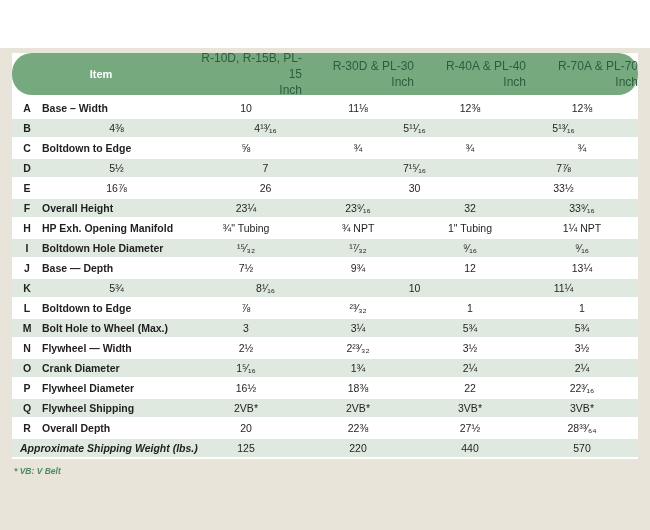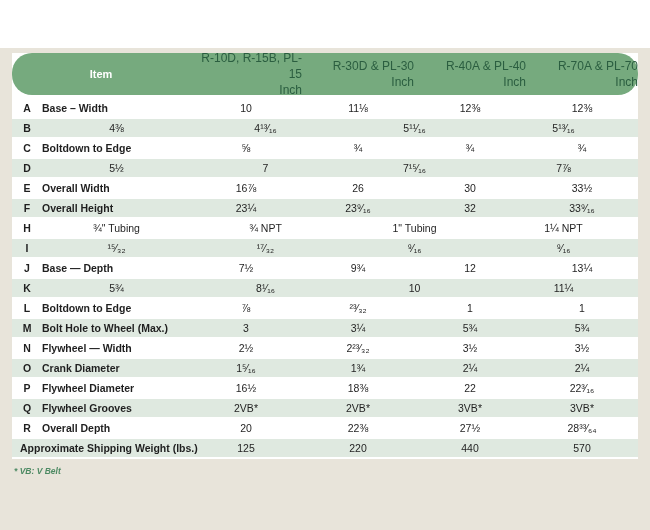--- a/index.html
+++ b/index.html
@@ -77,20 +77,21 @@
     flex: 1 1 0;
     text-align: center;
     font-weight: 400;
   }
   .c-footer-label {
     width: 178px;
     box-sizing: border-box;
     padding-left: 8px;
     font-weight: 600;
     white-space: nowrap;
+    font-style: italic;
   }
   .footnote {
     margin: 7px 2px 16px 2px;
     font-size: 8.5px;
     font-style: italic;
     font-weight: 600;
     color: #4d8a63;
   }
 </style>
 </head>
@@ -139,43 +140,44 @@
         </div>
         <div class="row alt">
           <div class="c-letter">D</div>
           <div class="c-val">5½</div>
           <div class="c-val">7</div>
           <div class="c-val">7¹⁵⁄₁₆</div>
           <div class="c-val">7⅞</div>
         </div>
         <div class="row">
           <div class="c-letter">E</div>
-          <div class="c-item">Overall Width</div>
           <div class="c-val">16⅞</div>
           <div class="c-val">26</div>
           <div class="c-val">30</div>
           <div class="c-val">33½</div>
         </div>
         <div class="row alt">
           <div class="c-letter">F</div>
           <div class="c-item">Overall Height</div>
           <div class="c-val">23¼</div>
           <div class="c-val">23⁹⁄₁₆</div>
           <div class="c-val">32</div>
           <div class="c-val">33⁹⁄₁₆</div>
         </div>
         <div class="row">
           <div class="c-letter">H</div>
+          <div class="c-item">HP Exh. Opening Manifold</div>
           <div class="c-val">¾" Tubing</div>
           <div class="c-val">¾ NPT</div>
           <div class="c-val">1" Tubing</div>
           <div class="c-val">1¼ NPT</div>
         </div>
         <div class="row alt">
           <div class="c-letter">I</div>
+          <div class="c-item">Boltdown Hole Diameter</div>
           <div class="c-val">¹⁵⁄₃₂</div>
           <div class="c-val">¹⁷⁄₃₂</div>
           <div class="c-val">⁹⁄₁₆</div>
           <div class="c-val">⁹⁄₁₆</div>
         </div>
         <div class="row">
           <div class="c-letter">J</div>
           <div class="c-item">Base — Depth</div>
           <div class="c-val">7½</div>
           <div class="c-val">9¾</div>
@@ -224,21 +226,21 @@
         <div class="row">
           <div class="c-letter">P</div>
           <div class="c-item">Flywheel Diameter</div>
           <div class="c-val">16½</div>
           <div class="c-val">18⅜</div>
           <div class="c-val">22</div>
           <div class="c-val">22³⁄₁₆</div>
         </div>
         <div class="row alt">
           <div class="c-letter">Q</div>
-          <div class="c-item">Flywheel Grooves</div>
+          <div class="c-item">Flywheel Shipping</div>
           <div class="c-val">2VB*</div>
           <div class="c-val">2VB*</div>
           <div class="c-val">3VB*</div>
           <div class="c-val">3VB*</div>
         </div>
         <div class="row">
           <div class="c-letter">R</div>
           <div class="c-item">Overall Depth</div>
           <div class="c-val">20</div>
           <div class="c-val">22⅜</div>

